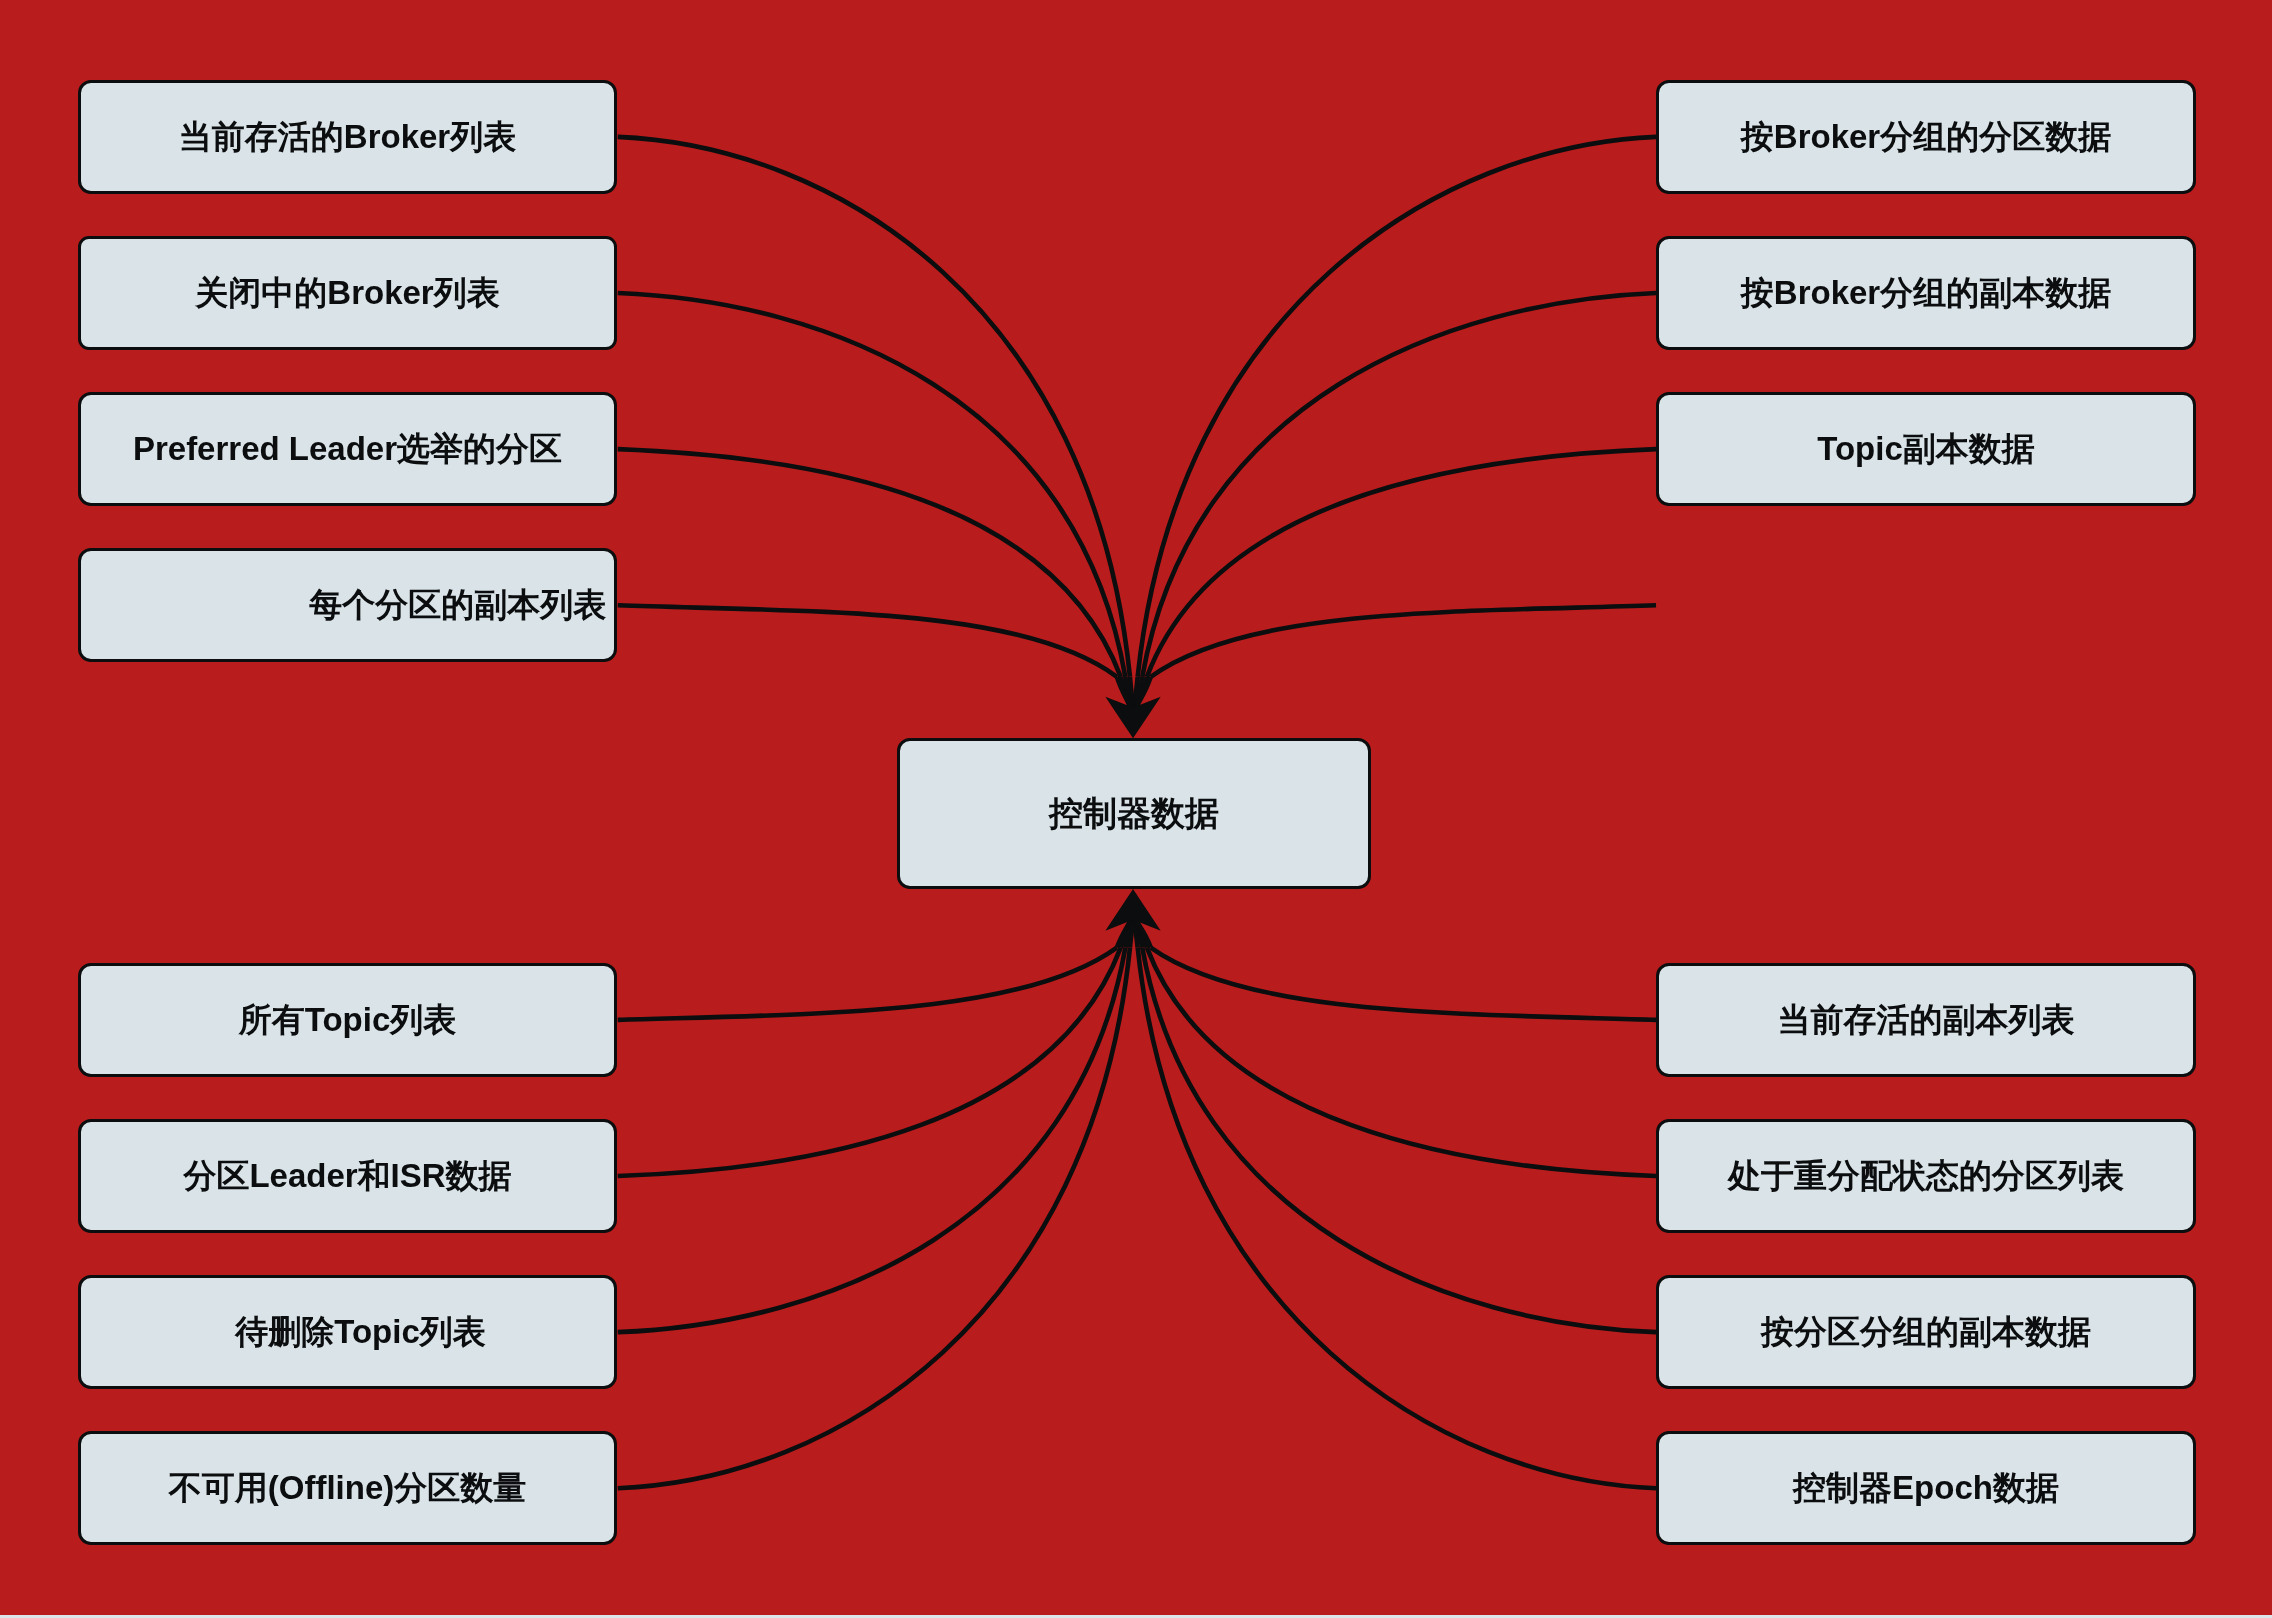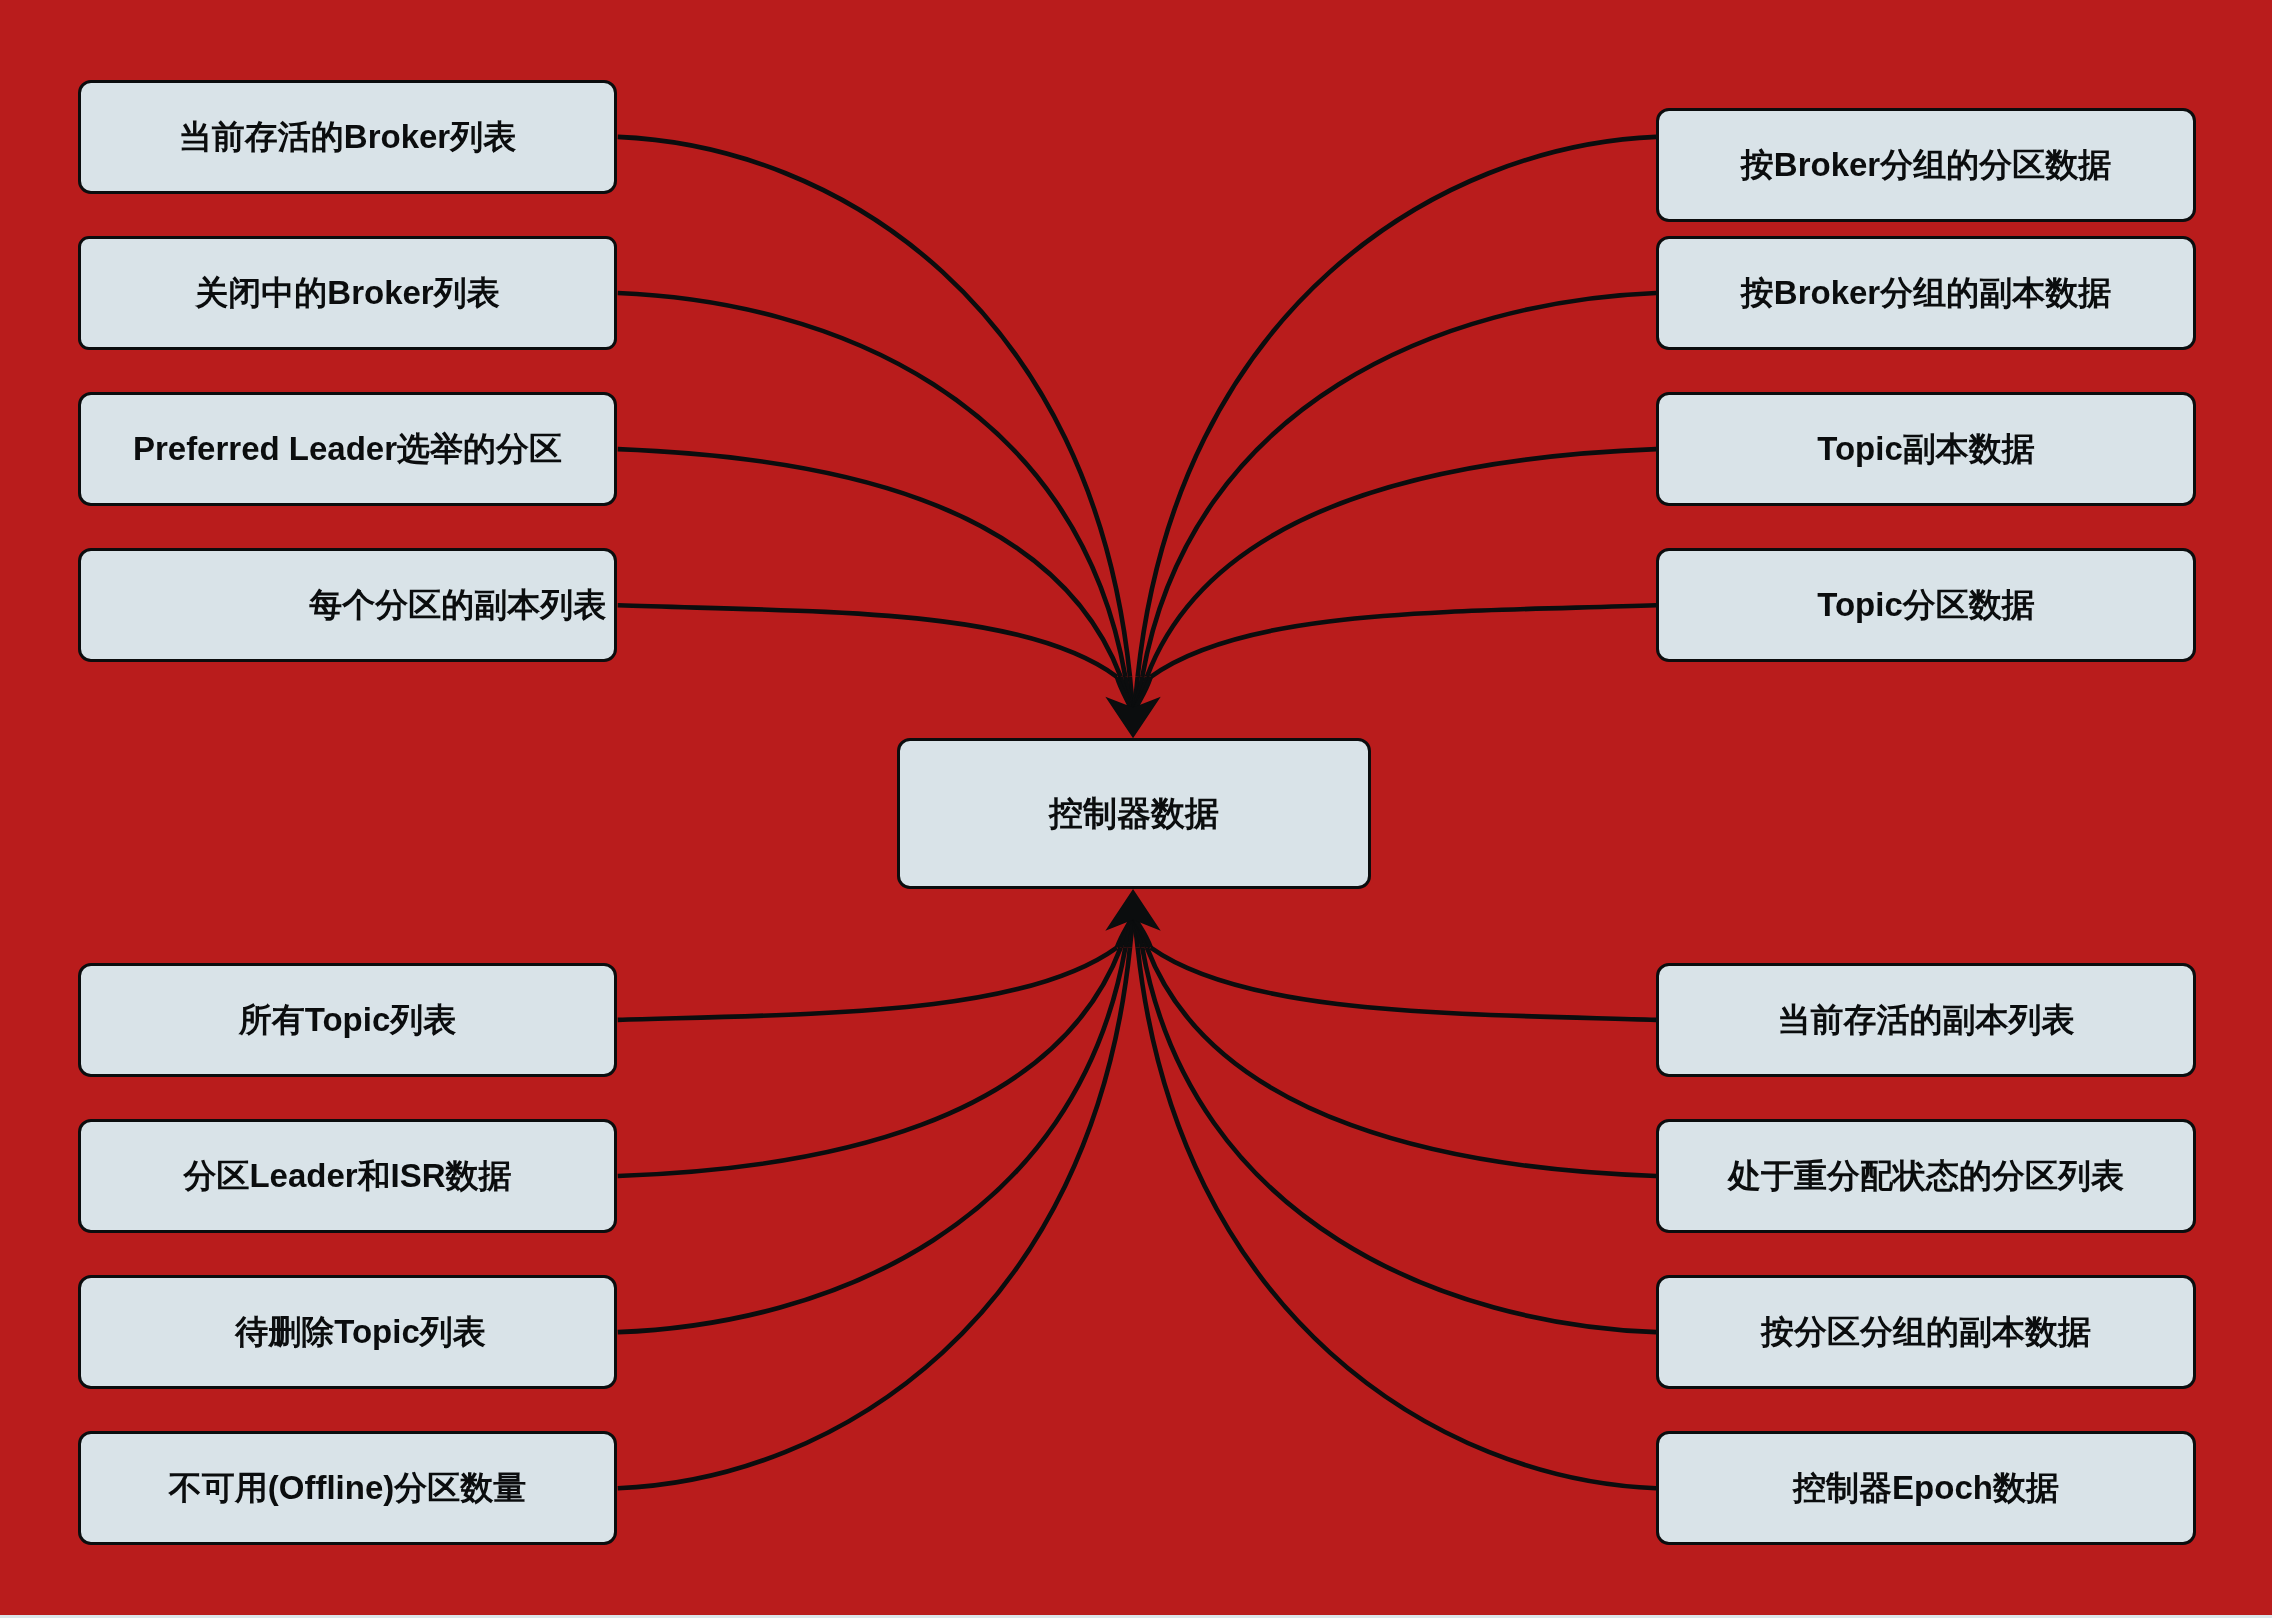--- a/index.html
+++ b/index.html
@@ -128,31 +128,28 @@
   <div class="node" style="left:78px; top:236px; width:539px; height:114px;border-radius:11px;">
     <span class="node-label">关闭中的Broker列表</span>
   </div>
   <div class="node tight" style="left:78px; top:392px; width:539px; height:114px;">
     <span class="node-label">Preferred Leader选举的分区</span>
   </div>
   <div class="node" style="left:78px; top:548px; width:539px; height:114px;justify-content:flex-end;">
     <span class="node-label">每个分区的副本列表</span>
   </div>
 
-  <div class="node" style="left:1656px; top:80px; width:540px; height:114px;margin-top:28px;">
+  <div class="node" style="left:1656px; top:80px; width:540px; height:114px;">
     <span class="node-label">按Broker分组的分区数据</span>
   </div>
   <div class="node" style="left:1656px; top:236px; width:540px; height:114px;">
     <span class="node-label">按Broker分组的副本数据</span>
   </div>
   <div class="node" style="left:1656px; top:392px; width:540px; height:114px;">
     <span class="node-label">Topic副本数据</span>
-  </div>
-  <div class="node" style="left:1656px; top:548px; width:540px; height:114px;">
-    <span class="node-label">Topic分区数据</span>
   </div>
 
   <div class="node center" style="left:897px; top:738px; width:474px; height:151px;">
     <span class="node-label">控制器数据</span>
   </div>
 
   <div class="node" style="left:78px; top:963px; width:539px; height:114px;">
     <span class="node-label">所有Topic列表</span>
   </div>
   <div class="node" style="left:78px; top:1119px; width:539px; height:114px;">

